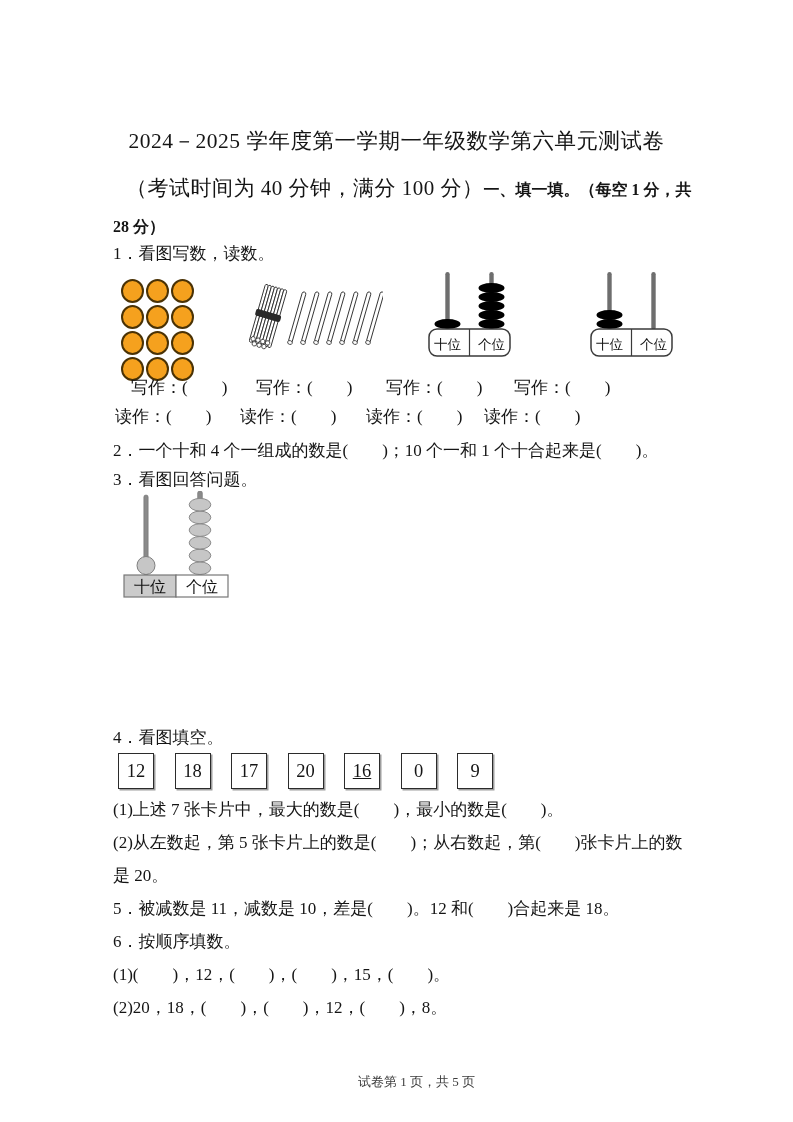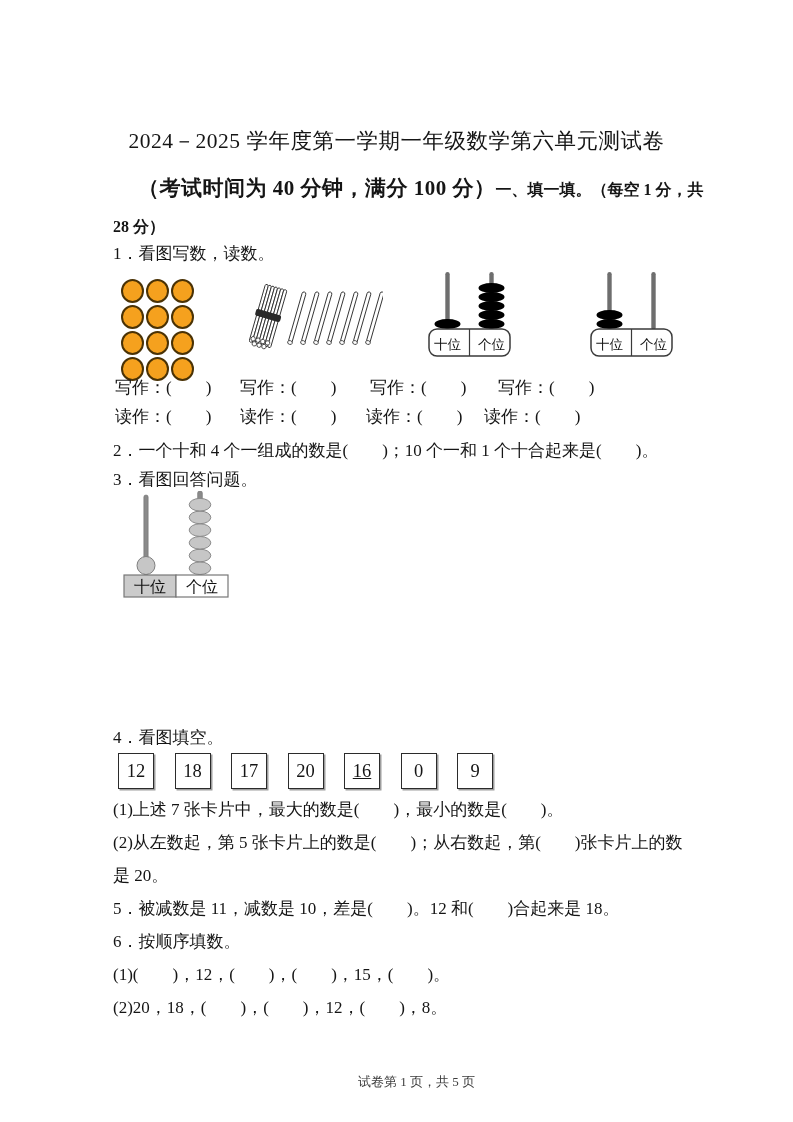--- a/index.html
+++ b/index.html
@@ -1,21 +1,21 @@
 <!DOCTYPE html>
 <html><head>
 <meta charset="utf-8">
 <style>
   html,body{margin:0;padding:0;}
   body{width:793px;height:1122px;background:#ffffff;}
   .page{position:relative;width:793px;height:1122px;background:#ffffff;overflow:hidden;
         font-family:"Liberation Serif","DejaVu Serif",serif;color:#151515;}
   .abs{position:absolute;white-space:nowrap;}
   .t-body{font-size:17px;line-height:22px;}
-  .t-bold-big{font-size:21px;font-weight:bold;letter-spacing:0.5px;margin-left:12px;}
+  .t-bold-big{font-size:21px;font-weight:normal;letter-spacing:0.5px;}
   .t-bold-small{font-size:16px;font-weight:bold;}
   .title{left:0;right:0;text-align:center;font-size:21.5px;font-weight:normal;letter-spacing:0.5px;}
   .orange-grid{display:grid;gap:2px 2px;}
   .orange{width:19px;height:20px;border-radius:50%;border:2px solid #4a3205;}
   .card{position:absolute;top:0;width:34px;height:34px;background:#fff;border:1.4px solid #2b2b2b;
         box-shadow:1.5px 1.5px 0 #9e9e9e;display:flex;align-items:center;justify-content:center;font-size:18.5px;}
   .footer{left:0;right:0;text-align:center;font-size:13px;color:#3d3d3d;padding-left:40px;}
   svg{display:block;}
   svg text{font-family:"Liberation Serif","DejaVu Serif",serif;}
 </style>
@@ -120,21 +120,21 @@
         <ellipse cx="19.5" cy="54" rx="13" ry="4.9" fill="#000000"></ellipse>
         <ellipse cx="19.5" cy="45" rx="13" ry="4.9" fill="#000000"></ellipse>
         <rect x="61.3" y="2" width="4.4" height="58" rx="2.2" fill="#6e6e6e"></rect>
         <rect x="1" y="59" width="81" height="27" rx="8" fill="#fff" stroke="#3a3a3a" stroke-width="1.5"></rect>
         <line x1="41.5" y1="59" x2="41.5" y2="86" stroke="#3a3a3a" stroke-width="1.2"></line>
         <text x="19.5" y="78.5" text-anchor="middle" font-size="13.5" fill="#111">十位</text>
         <text x="63.5" y="78.5" text-anchor="middle" font-size="13.5" fill="#111">个位</text>
       </svg>
   </div>
 
-  <div class="abs t-body" style="top:377px;left:0;width:641px;height:24px">
+  <div class="abs t-body" style="top:377px;left:16px;width:641px;height:24px">
     <span class="abs" style="left:115px">写作：(　　)</span>
     <span class="abs" style="left:240px">写作：(　　)</span>
     <span class="abs" style="left:370px">写作：(　　)</span>
     <span class="abs" style="left:498px">写作：(　　)</span>
   </div>
   <div class="abs t-body" style="top:406px;left:0;width:793px;height:24px">
     <span class="abs" style="left:115px">读作：(　　)</span>
     <span class="abs" style="left:240px">读作：(　　)</span>
     <span class="abs" style="left:366px">读作：(　　)</span>
     <span class="abs" style="left:484px">读作：(　　)</span>

